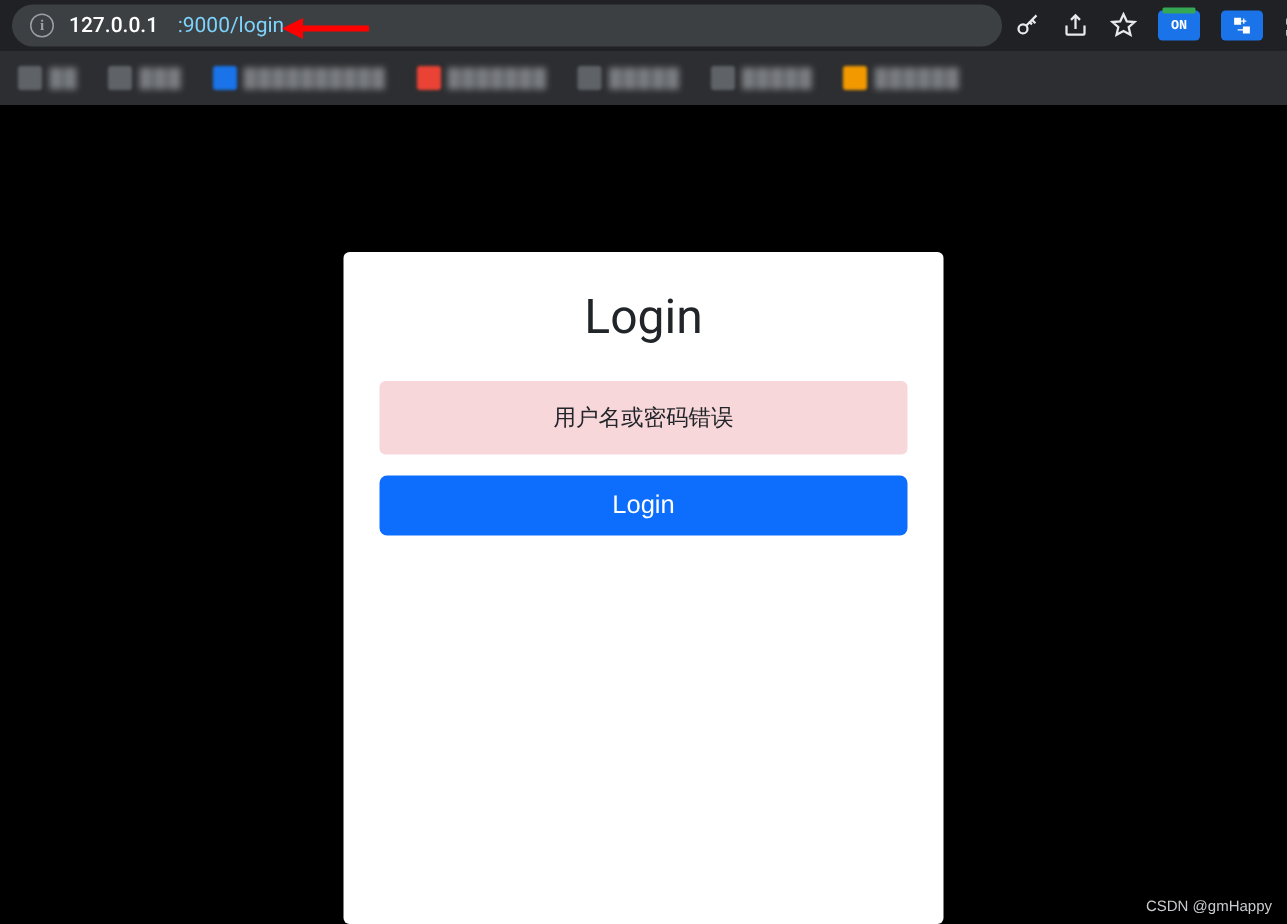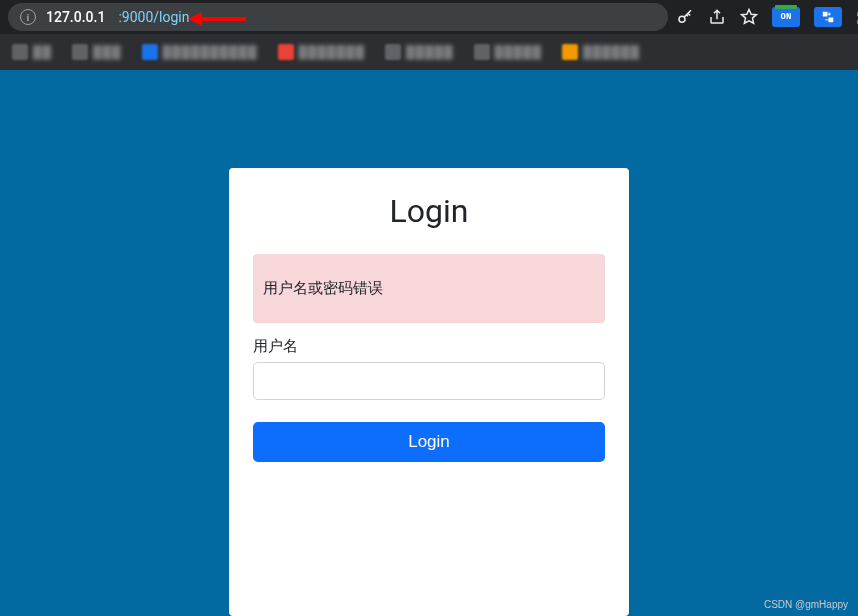--- a/index.html
+++ b/index.html
@@ -141,21 +141,21 @@
     .bm-grey { background: #5f6368; filter: blur(1px); }
     .bm-orange { background: #f29900; filter: blur(1px); }
     .bm-blur-text {
       color: #7a7d81;
       filter: blur(2px);
       letter-spacing: 1px;
     }
 
     
     .page {
-      background: #0369a1;
+      background: #000000;
       height: calc(616px - 70px);
       position: relative;
       display: flex;
       justify-content: center;
       padding-top: 98px;
     }
     .login-card {
       width: 400px;
       background: #fff;
       box-shadow: 0 1px 3px rgba(0,0,0,0.06), 0 1px 2px rgba(0,0,0,0.1);
@@ -165,22 +165,22 @@
     .login-title {
       text-align: center;
       font-size: 32px;
       font-weight: 400;
       color: #212529;
       margin-bottom: 24px;
     }
     .alert-error {
       background: #f8d7da;
       color: #212529;
-      text-align: left;
-      padding: 25px 10px;
+      text-align: center;
+      padding: 15px 10px;
       border-radius: 4px;
       font-size: 15px;
       margin-bottom: 14px;
     }
     .form-label {
       font-size: 15px;
       color: #212529;
       margin-bottom: 6px;
       display: block;
     }
@@ -294,23 +294,19 @@
       <span class="bm-glyph bm-orange"></span>
       <span class="bm-blur-text">██████</span>
     </div>
 </div>
 
 <div class="page">
   <div class="login-card">
     <h1 class="login-title">Login</h1>
     <div class="alert-error">用户名或密码错误</div>
 
-    <div class="form-group">
-      <label class="form-label">用户名</label>
-      <input class="form-input" type="text" value="" style="">
-    </div>
 
 
     <button class="login-btn">Login</button>
   </div>
 
   <div class="watermark">CSDN @gmHappy</div>
 </div>
 
 </body></html>

